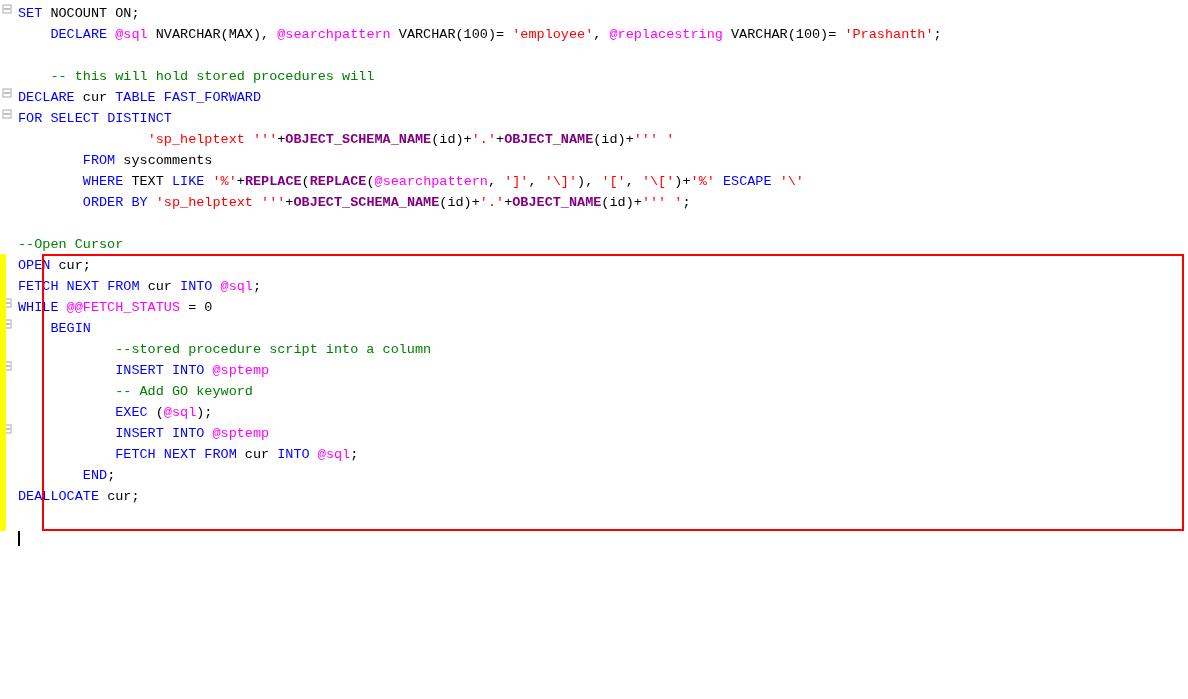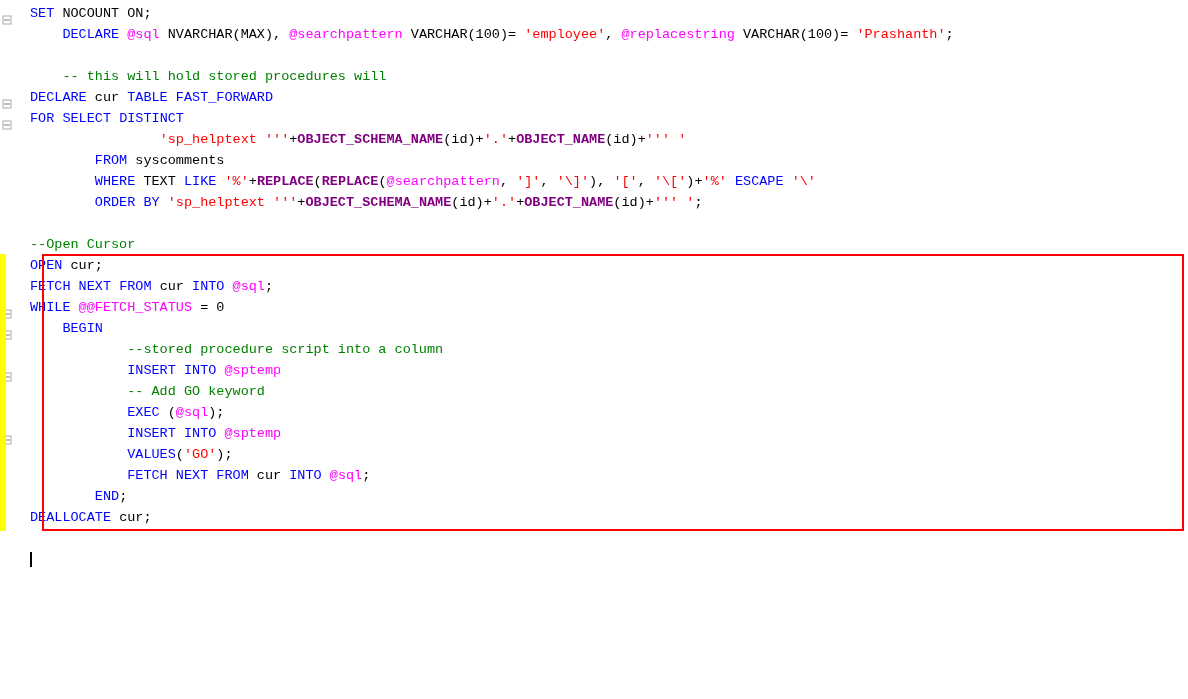--- a/index.html
+++ b/index.html
@@ -11,24 +11,23 @@
       overflow: auto;
     }
     .code-container {
       padding: 4px 0;
       background: #ffffff;
       min-height: 699px;
       position: relative;
     }
     .line {
       display: flex;
-      align-items: flex-end;
+      align-items: flex-start;
       min-height: 21px;
       white-space: pre;
-      gap: 12px;
     }
     .fold-icon {
       width: 14px;
       min-width: 14px;
       display: inline-flex;
       align-items: center;
       justify-content: center;
       color: #aaa;
       font-size: 10px;
       cursor: pointer;
@@ -99,20 +98,19 @@
     <div class="line"><span class="fold-icon"><svg width="10" height="10" viewBox="0 0 10 10">
           <rect x="1" y="1" width="8" height="8" fill="none" stroke="#aaa" stroke-width="1"></rect>
           <line x1="2" y1="5" x2="8" y2="5" stroke="#aaa" stroke-width="1.5"></line>
         </svg></span><span class="code-content">            <span class="kw">INSERT INTO </span><span class="var">@sptemp</span></span></div>
     <div class="line"><span class="fold-icon"></span><span class="code-content">            <span class="comment">-- Add GO keyword</span></span></div>
     <div class="line"><span class="fold-icon"></span><span class="code-content">            <span class="kw">EXEC </span><span class="plain">(</span><span class="var">@sql</span><span class="plain">);</span></span></div>
     <div class="line"><span class="fold-icon"><svg width="10" height="10" viewBox="0 0 10 10">
           <rect x="1" y="1" width="8" height="8" fill="none" stroke="#aaa" stroke-width="1"></rect>
           <line x1="2" y1="5" x2="8" y2="5" stroke="#aaa" stroke-width="1.5"></line>
         </svg></span><span class="code-content">            <span class="kw">INSERT INTO </span><span class="var">@sptemp</span></span></div>
-    <div class="line"><span class="fold-icon"></span><span class="code-content">            <span class="kw">VALUES</span><span class="plain">(</span><span class="str">'GO'</span><span class="plain">);</span></span></div>
     <div class="line"><span class="fold-icon"></span><span class="code-content">            <span class="kw">FETCH </span><span class="kw">NEXT </span><span class="kw">FROM </span><span class="plain">cur </span><span class="kw">INTO </span><span class="var">@sql</span><span class="plain">;</span></span></div>
     <div class="line"><span class="fold-icon"></span><span class="code-content">        <span class="kw">END</span><span class="plain">;</span></span></div>
     <div class="line"><span class="fold-icon"></span><span class="code-content"><span class="kw">DEALLOCATE </span><span class="plain">cur</span><span class="plain">;</span></span></div>
     <div class="line"><span class="fold-icon"></span><span class="code-content"></span></div>
     <div class="line"><span class="fold-icon"></span><span class="code-content"><span class="plain" style="border-left:2px solid #000;">&nbsp;</span></span></div>
     <div class="highlight-box" style="top: 254px; height: 277px; left: 42px;"></div>
   </div>
 
 </body></html>

